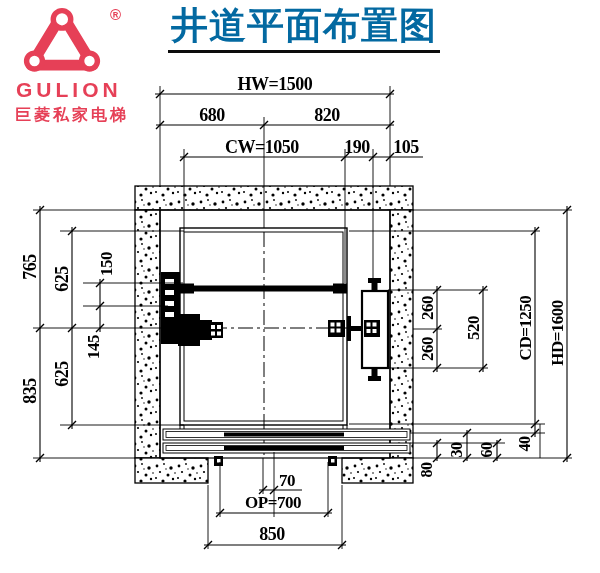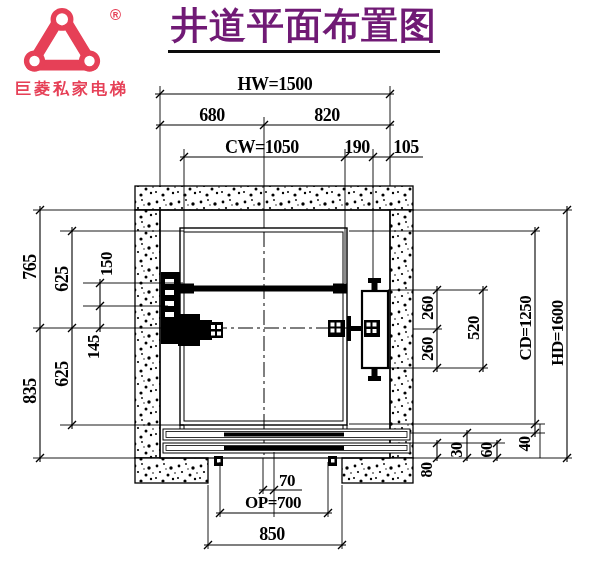--- a/index.html
+++ b/index.html
@@ -6,21 +6,21 @@
   .page{position:relative;width:600px;height:573px;background:#fff;overflow:hidden;
         font-family:"Liberation Sans",sans-serif;}
   
   .logo{position:absolute;left:14px;top:6px;width:130px;}
   .logo-mark{display:block;width:84px;height:70px;margin-left:6px;}
   .red-stroke{stroke:#e64057;}
   .ring{fill:#fff;stroke:#e64057;stroke-width:6.5px;}
   .reg{position:absolute;left:96px;top:0px;color:#e64057;font-weight:bold;font-size:15px;}
   .logo-name{color:#e64057;font-weight:bold;font-size:21px;letter-spacing:4px;margin:2px 0 0 2px;}
   .logo-tagline{color:#e64057;font-weight:bold;font-size:16px;letter-spacing:3px;margin:3px 0 0 1px;}
-  .title{position:absolute;left:168px;top:4px;margin:0;color:#701a75;
+  .title{position:absolute;left:168px;top:4px;margin:0;color:#0369a1;
          font-family:"DejaVu Serif","Liberation Serif",serif;font-weight:bold;
          font-size:37px;letter-spacing:1px;line-height:1.15;
          border-bottom:3px solid #0c0c0c;padding:0 3px 3px 3px;}
   
   .drawing{position:absolute;left:0;top:0;width:600px;height:573px;}
   .dim{font-family:"Liberation Serif","DejaVu Serif",serif;font-weight:600;
        font-size:18px;fill:#000;letter-spacing:-0.5px;}
   .dim-sm{font-size:16px;}
   .dim-md{font-size:17px;}
 </style>
@@ -30,20 +30,21 @@
 <div class="page">
 
   <div class="logo">
     <svg class="logo-mark" viewBox="0 0 100 84">
       <path d="M50 10 L87 71 L13 71 Z" fill="none" class="red-stroke" stroke-width="13" stroke-linejoin="round"></path>
       <circle cx="50" cy="16" r="10.5" class="ring"></circle>
       <circle cx="17" cy="66" r="9.5" class="ring"></circle>
       <circle cx="83" cy="66" r="9.5" class="ring"></circle>
     </svg>
     <span class="reg">®</span>
+    <div class="logo-name">GULION</div>
     <div class="logo-tagline">巨菱私家电梯</div>
   </div>
 
   <h1 class="title">井道平面布置图</h1>
 
   <svg class="drawing" viewBox="0 0 600 573">
     <defs>
       <pattern id="speck" width="22" height="22" patternUnits="userSpaceOnUse">
         <rect width="22" height="22" fill="#fff"></rect>
         <g fill="#000">

